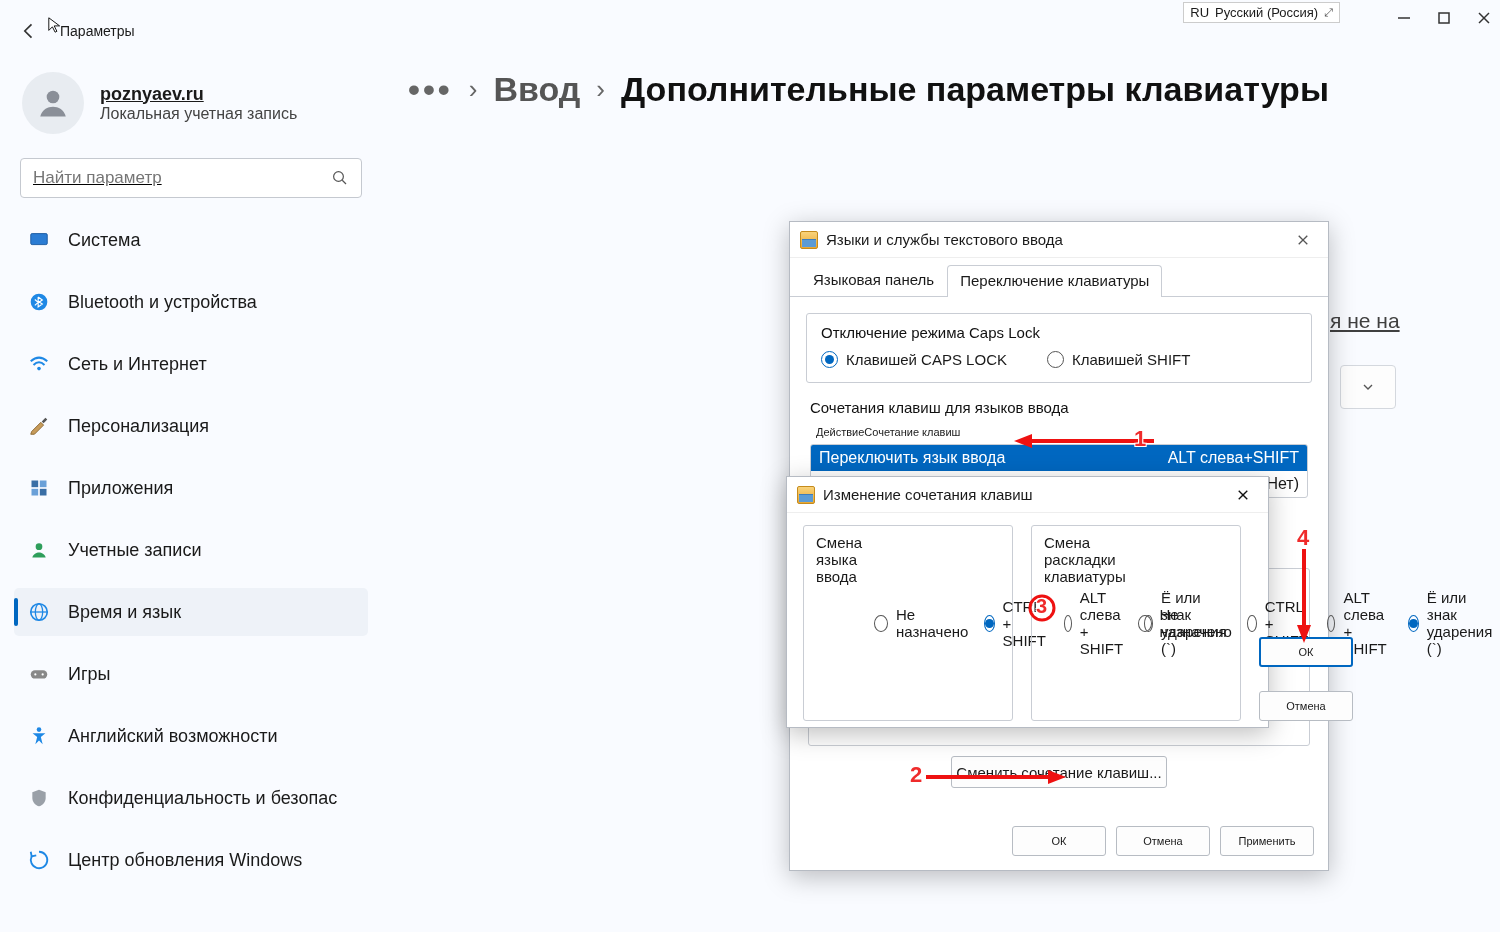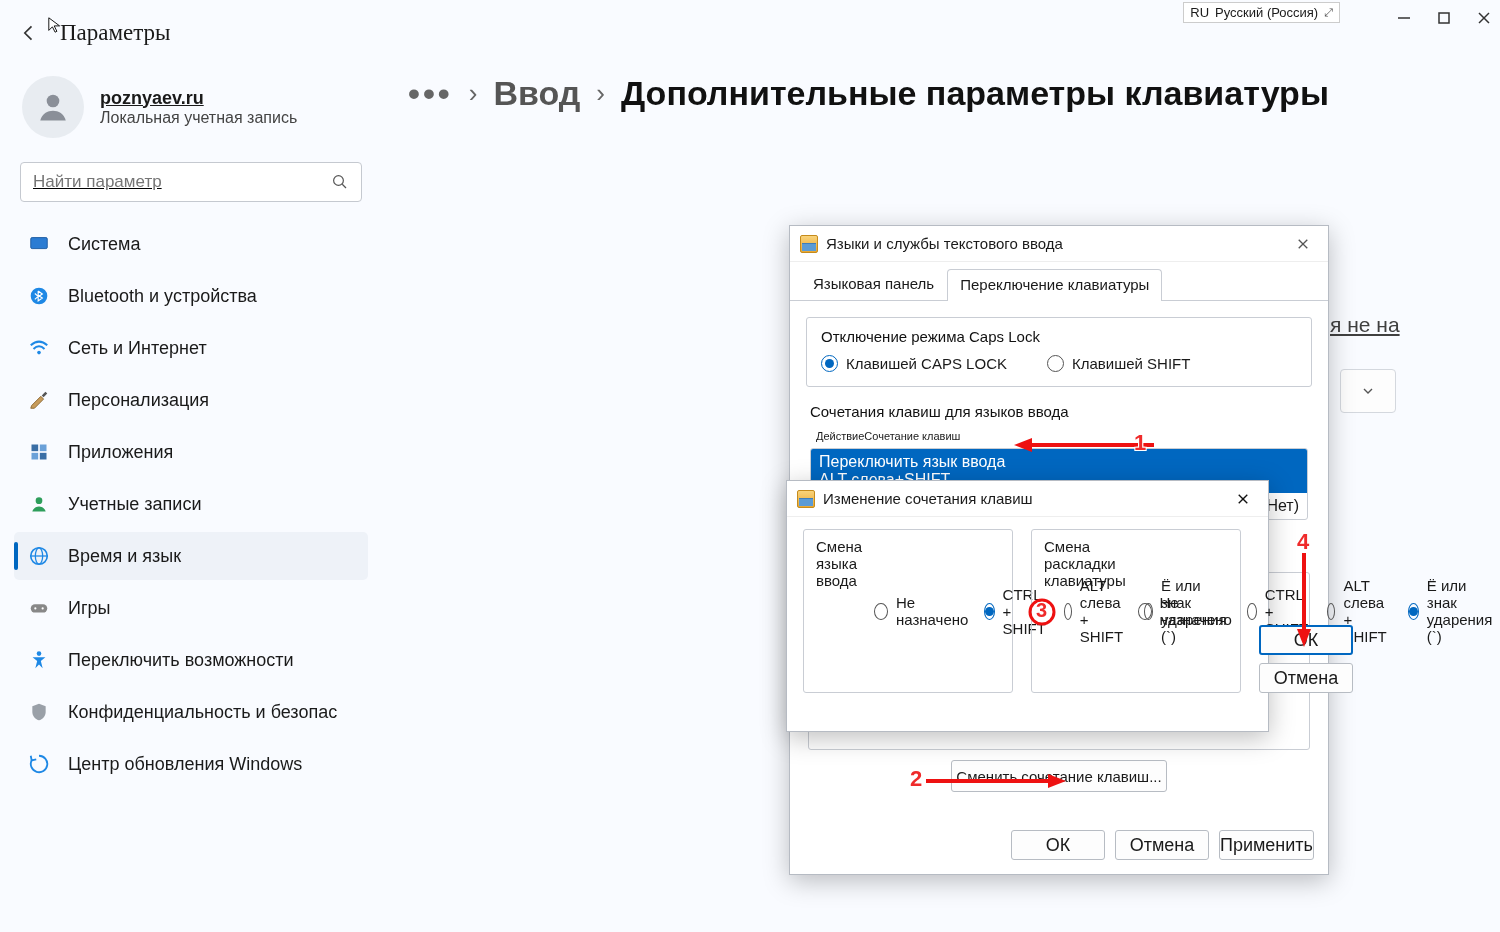--- a/index.html
+++ b/index.html
@@ -15,33 +15,33 @@
   .window-frame { width:100%; height:100%; position:relative; background:#f9fbff; }
   .lang-indicator {
     position:absolute; top:2px; right:160px;
     font-size:13px; background:#fff; border:1px solid #ccc;
     padding:2px 6px; display:flex; align-items:center; gap:6px;
   }
   .brackets { color:#555; font-size:11px; }
   .title-controls { position:absolute; top:10px; right:8px; display:flex; gap:24px; }
   .title-controls .ctl { width:16px; height:16px; display:flex; align-items:center; justify-content:center; color:#444; cursor:pointer; }
   .title-controls .ctl svg { width:14px; height:14px; }
-  .titlebar { display:flex; align-items:center; gap:20px; padding:20px 18px 10px 18px; font-size:23px;font-family:Liberation Serif, serif;}
+  .titlebar { display:flex; align-items:center; gap:20px; padding:20px 18px 10px 18px; font-size:14px;}
   .back-btn { width:22px; height:22px; display:flex; align-items:center; justify-content:center; color:#333; cursor:pointer;}
   .cursor-tiny { position:absolute; left:47px; top:16px; width:18px; height:18px; }
   .main-row { display:flex; height: calc(100% - 60px); }
   .sidebar { width:380px; padding:16px 12px 16px 14px; display:flex; flex-direction:column; }
   .account-row { display:flex; align-items:center; gap:16px; padding:4px 8px 18px 8px; }
   .avatar { width:62px; height:62px; border-radius:50%; background:#e8ecf1; display:flex; align-items:center; justify-content:center; }
   .avatar svg { width:36px; height:36px; fill:#8a8f98; }
   .account-name { font-size:18px; font-weight:600;text-decoration:underline; }
   .account-sub { font-size:16px; color:#444; }
   .search-box { border:1px solid #c5c9d0; background:#fff; border-radius:4px; height:40px; display:flex; align-items:center; padding:0 12px; margin:6px 6px 18px 6px; }
   .search-box input { flex:1; border:none; outline:none; font-size:17px; background:transparent;text-decoration:underline; }
-  .nav-list { display:flex; flex-direction:column; gap:4px; }
+  .nav-list { display:flex; flex-direction:column; gap:14px; }
   .nav-item { display:flex; align-items:center; gap:18px; height:48px; padding:0 14px; border-radius:5px; font-size:18px; cursor:pointer;}
   .nav-item.active { background:#eef2f8; position:relative; }
   .nav-item.active::before { content:""; position:absolute; left:0; top:10px; bottom:10px; width:4px; background:#0067c0; border-radius:3px; }
   .nav-icon { width:22px; height:22px; display:flex; align-items:center; justify-content:center; }
 
   .content { flex:1; position:relative; padding:4px 8px; }
   .breadcrumb { display:flex; align-items:center; gap:16px; font-size:34px; font-weight:600; padding:14px 0 26px 20px;}
   .breadcrumb .dots { color:#666; letter-spacing:3px;}
   .breadcrumb .sep { color:#666; font-size:26px; font-weight:400; }
   .breadcrumb .crumb { color:#555; font-weight:600; cursor:pointer;}
@@ -62,24 +62,24 @@
   .tab.active { border-color:#c9cdd4; background:#fff; border-radius:4px 4px 0 0; position:relative; top:1px;}
   .group { border:1px solid #c9cdd4; border-radius:3px; margin:16px; padding:10px 14px 14px 14px;}
   .group-title { font-size:15px; margin-bottom:10px; color:#111;}
   .radio-row { display:flex; gap:40px; align-items:center;}
   .radio { display:flex; align-items:center; gap:8px; cursor:pointer;}
   .radio .r { width:17px; height:17px; border:1.5px solid #555; border-radius:50%; display:flex; align-items:center;justify-content:center;}
   .radio.sel .r { border-color:#0067c0;}
   .radio.sel .r::after { content:""; width:9px; height:9px; border-radius:50%; background:#0067c0;}
   .shortcut-list-head { display:flex; padding:0 6px; margin:10px 0 6px 0; font-size:11px;}
   .shortcut-row { display:flex; justify-content:space-between; padding:4px 8px; font-size:16px;}
-  .shortcut-row.hl { background:#0067c0; color:#fff;flex-direction:column;}
+  .shortcut-row.hl { background:#0067c0; color:#fff;}
   .step-num { position:absolute; font-size:22px; font-weight:700; color:#ef2b2b; text-shadow:1px 1px 0 #fff, -1px -1px 0 #fff, 1px -1px 0 #fff, -1px 1px 0 #fff;}
   .dlg1-btns { position:absolute; bottom:14px; right:14px; display:flex; gap:10px;}
-  .win-btn { min-width:94px; height:30px; border:1px solid #b7bcc3; background:#fdfdfd; border-radius:3px; font-size:18px; cursor:pointer; display:flex; align-items:center; justify-content:center;}
+  .win-btn { min-width:94px; height:30px; border:1px solid #b7bcc3; background:#fdfdfd; border-radius:3px; font-size:11px; cursor:pointer; display:flex; align-items:center; justify-content:center;margin-top:16px;}
   .win-btn.primary { border:2px solid #0067c0;}
   .change-btn-row { position:absolute; left:0; right:0; bottom:82px; display:flex; justify-content:center;}
   .change-btn { min-width:216px; height:32px; border:1px solid #b7bcc3; background:#fdfdfd; border-radius:3px; display:flex; align-items:center; justify-content:center; font-size:15px; cursor:pointer;}
 
   
   .dlg2 { left:406px; top:424px; width:483px; height:252px; }
   .dlg2-body { display:flex; gap:18px; padding:12px 16px 8px 16px;}
   .dlg2-col { border:1px solid #c9cdd4; border-radius:3px; padding:8px 12px; width:210px; display:flex; flex-direction:row; gap:12px;}
   .dlg2-col .col-title{ font-size:15px; margin-bottom:2px;}
   .dlg2-btns { width:110px; padding-top:96px; display:flex; flex-direction:column; gap:8px; align-items:center; }
@@ -226,21 +226,21 @@
             </span>
             <span>Игры</span>
           </div>
         <div class="nav-item">
             <span class="nav-icon">
               <svg width="22" height="22" viewBox="0 0 24 24">
                 <circle cx="12" cy="5" r="2.5" fill="#1e88e5"></circle>
                 <path d="M5 9 L19 9 L14 13 L16 21 L12 17 L8 21 L10 13 Z" fill="#1e88e5"></path>
               </svg>
             </span>
-            <span>Переключить возможности</span>
+            <span>Английский возможности</span>
           </div>
         <div class="nav-item">
             <span class="nav-icon">
               <svg width="20" height="20" viewBox="0 0 24 24">
                 <path d="M12 2 L20 5 V12 C20 17 16 21 12 22 C8 21 4 17 4 12 V5 Z" fill="#9aa0a8"></path>
               </svg>
             </span>
             <span>Конфиденциальность и безопас</span>
           </div>
         <div class="nav-item">

